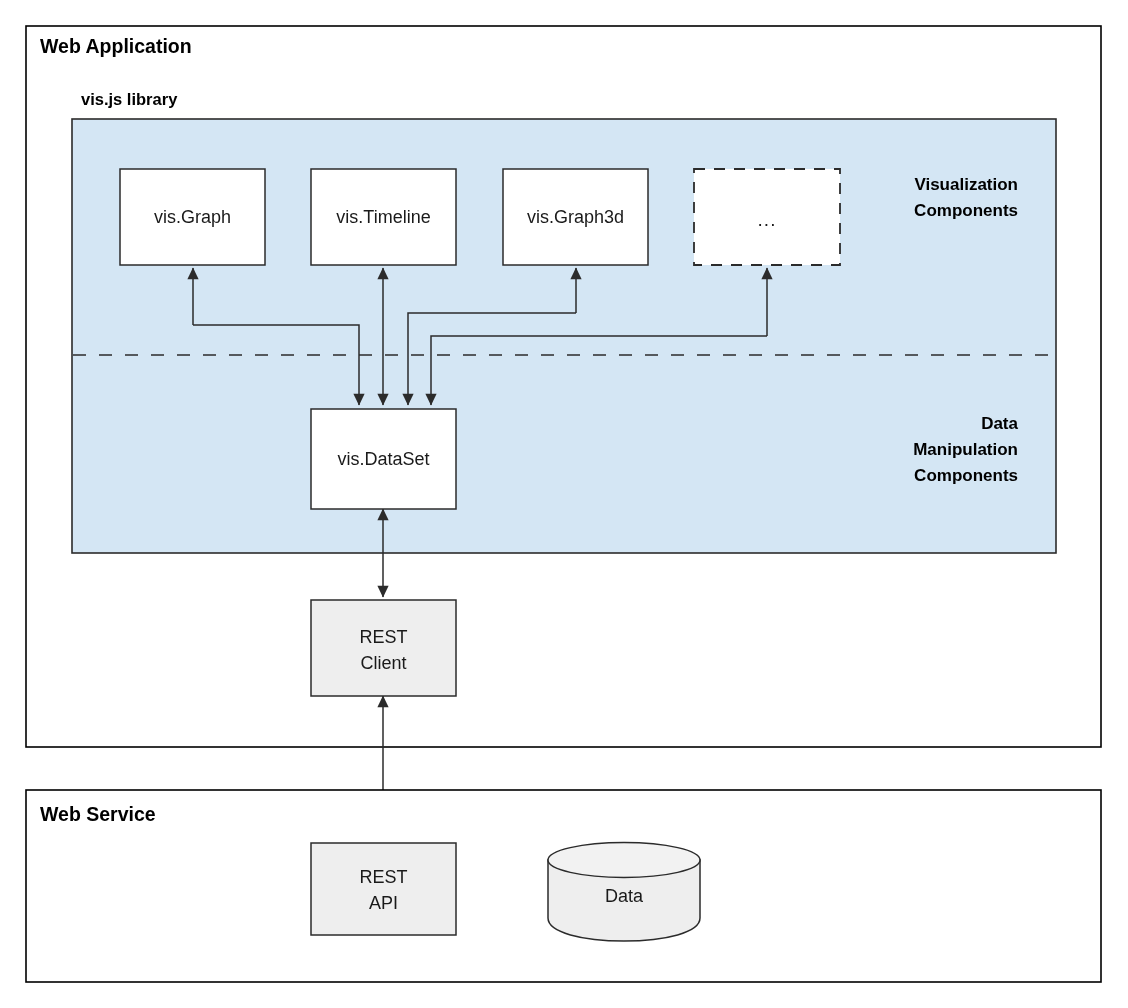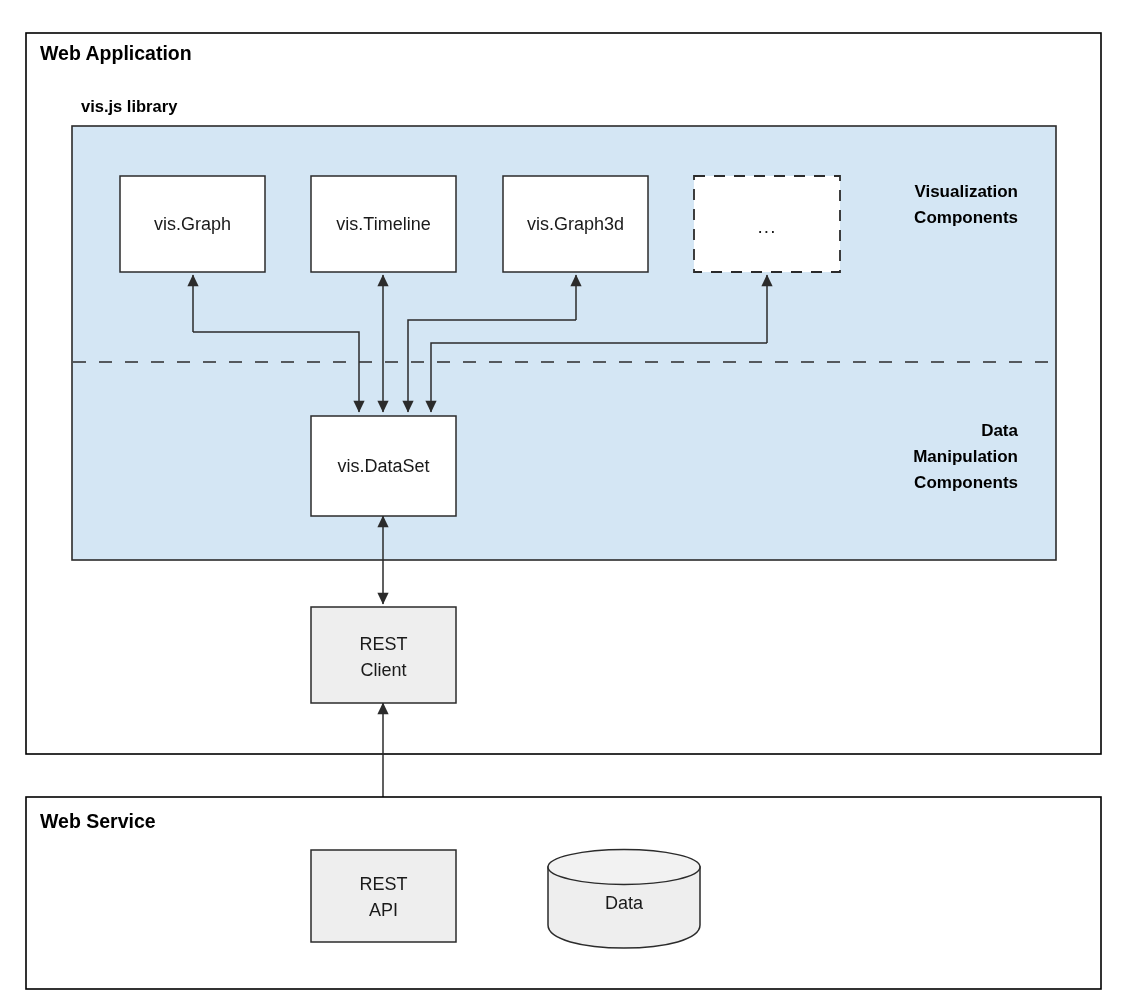--- a/index.html
+++ b/index.html
@@ -10,21 +10,20 @@
   body {
     width: 1128px;
     height: 1008px;
     font-family: "Liberation Sans", sans-serif;
     overflow: hidden;
   }
   #diagram-root {
     position: relative;
     width: 1128px;
     height: 804px;
-    margin-top: 7px;
   }
   svg#diagram {
     display: block;
     width: 1128px;
     height: 1008px;
   }
   .frame-rect {
     fill: #ffffff;
     stroke: #000000;
     stroke-width: 1.6;

